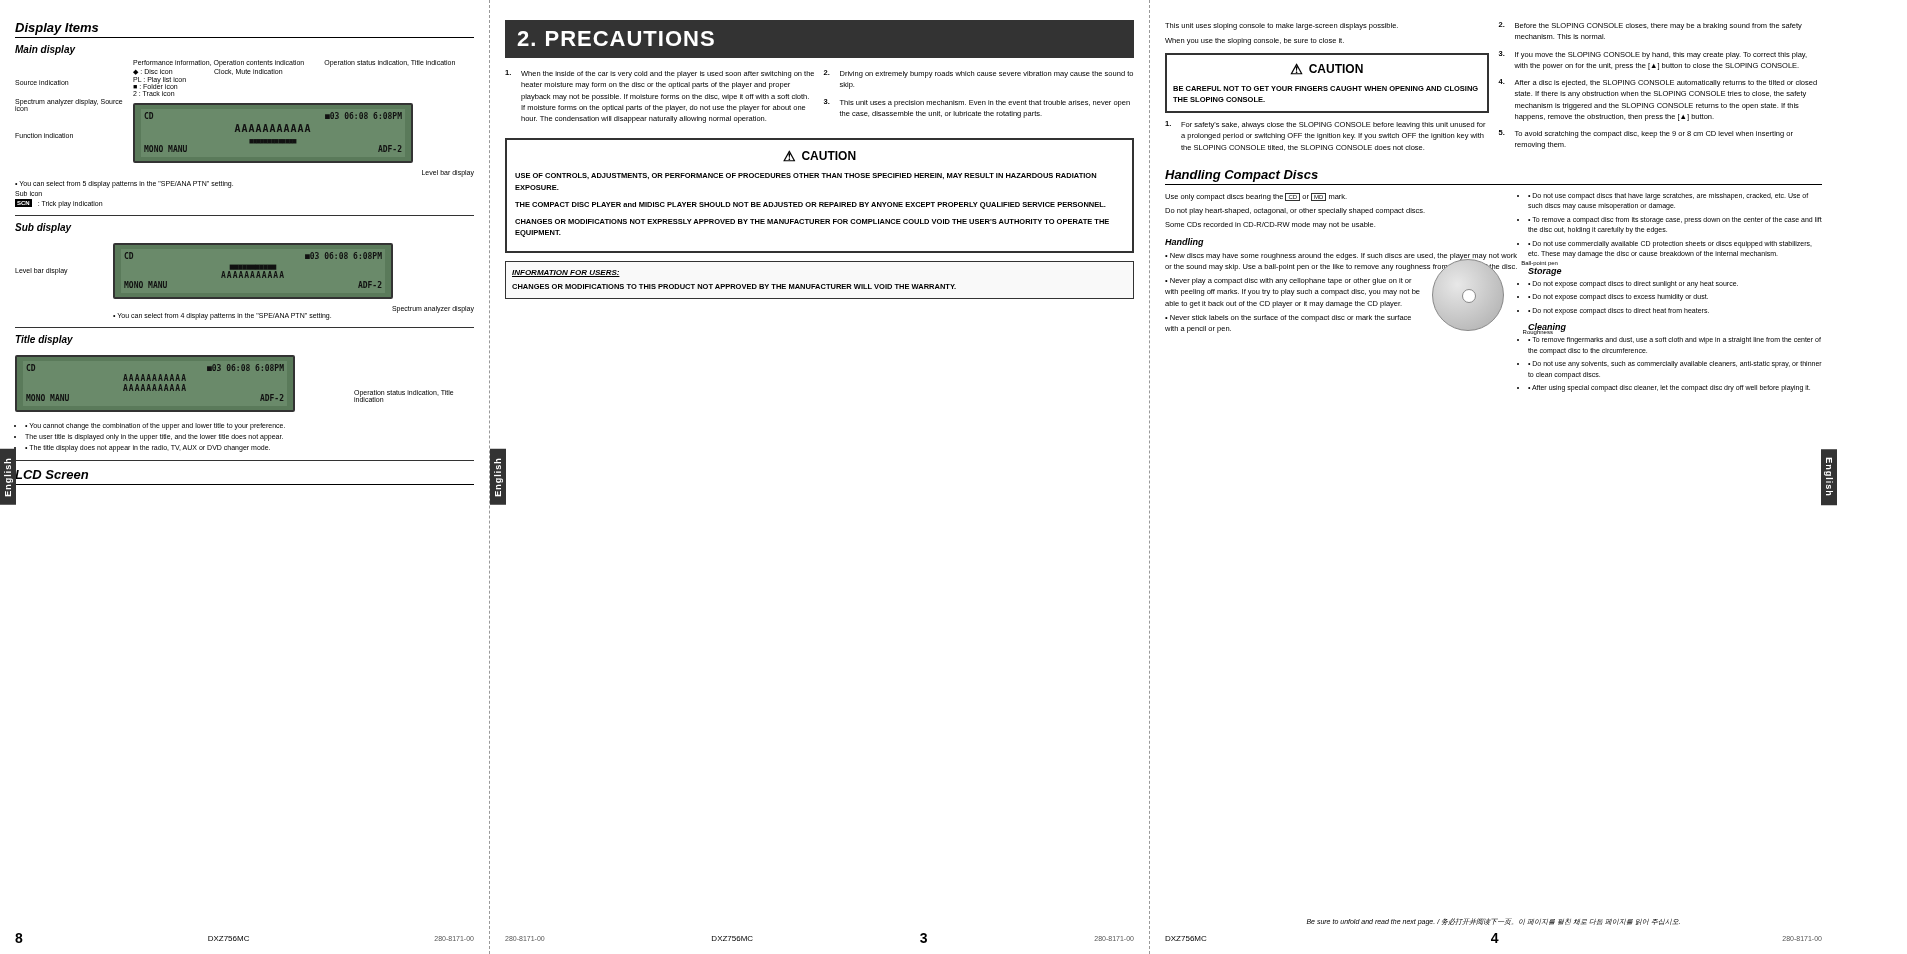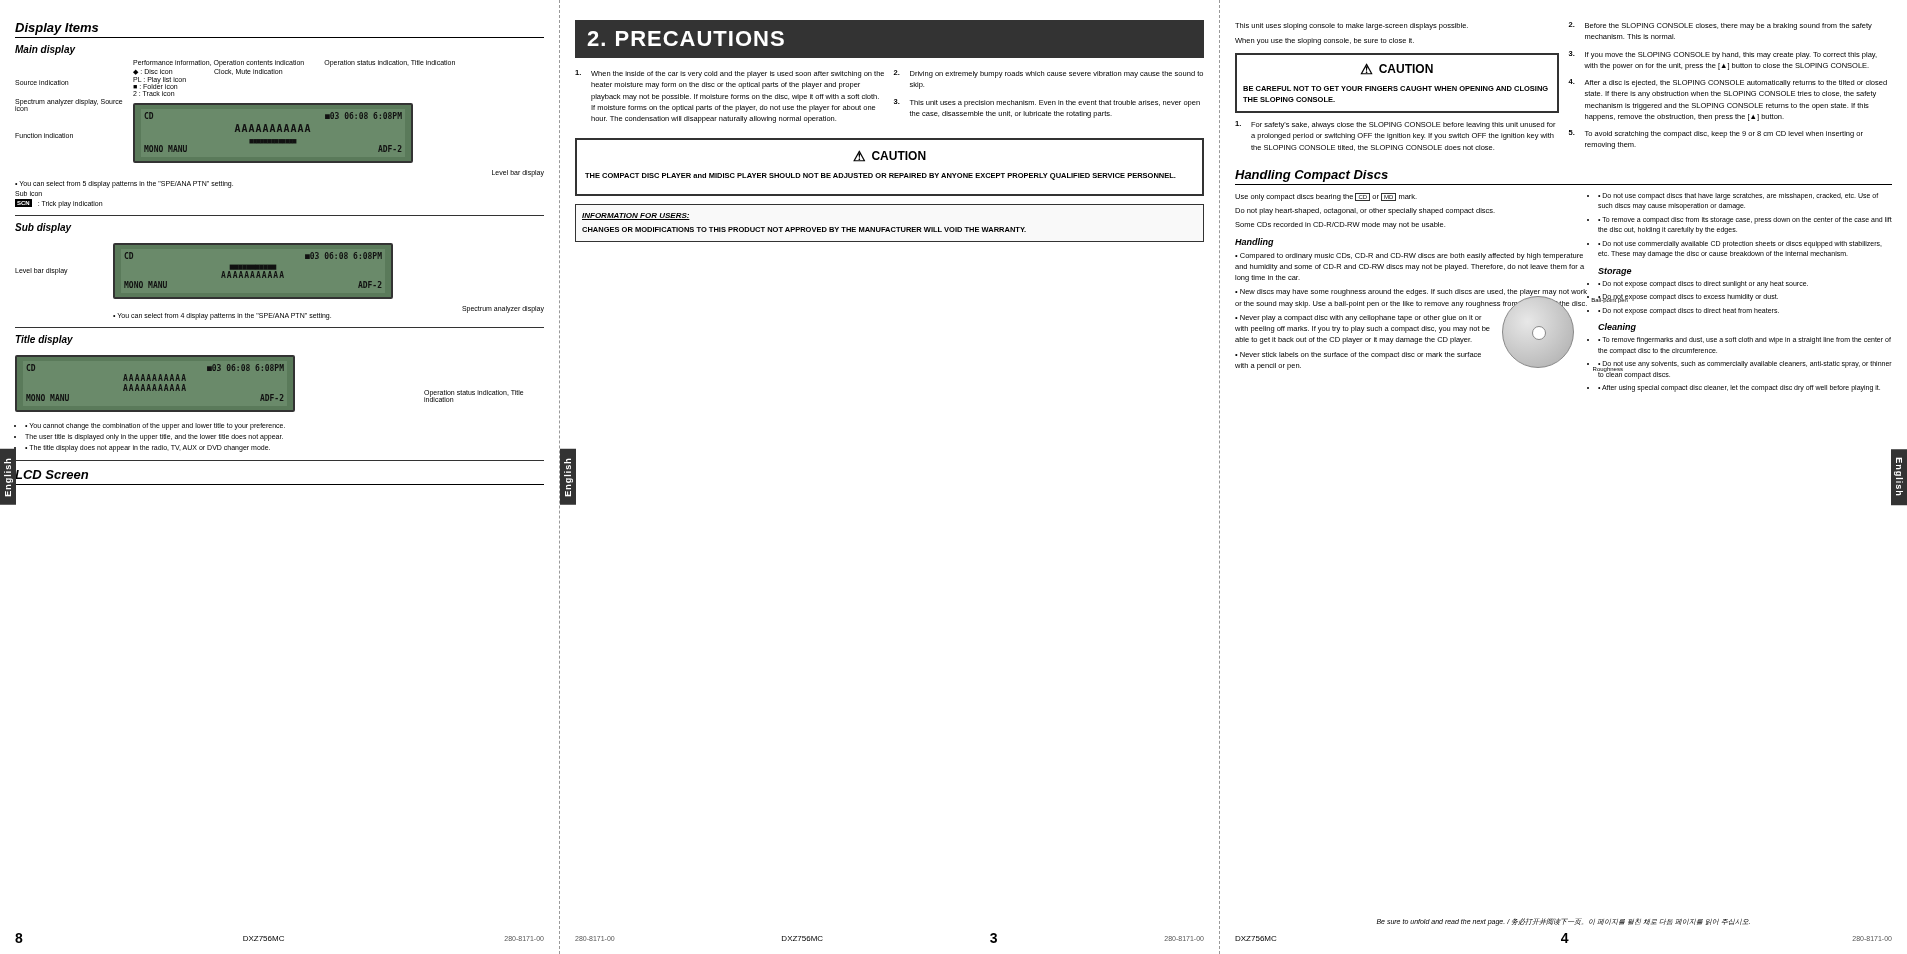--- a/index.html
+++ b/index.html
@@ -8,21 +8,21 @@
       font-size: 8px;
       background: #fff;
       width: 1907px;
       min-height: 954px;
       display: flex;
       flex-direction: row;
     }
 
     
     .page-left {
-      width: 560px;
+      width: 490px;
       padding: 20px 15px 15px 15px;
       border-right: 1px dashed #999;
       position: relative;
     }
     .page-center {
       width: 660px;
       padding: 20px 15px 15px 15px;
       border-right: 1px dashed #999;
       position: relative;
     }
@@ -433,21 +433,23 @@
         <span class="num-text">This unit uses a precision mechanism. Even in the event that trouble arises, never open the case, disassemble the unit, or lubricate the rotating parts.</span>
       </div>
     </div>
   </div>
 
   <div class="caution-box">
     <div class="caution-title">
       <span class="caution-triangle">⚠</span>
       <span>CAUTION</span>
     </div>
+    <div class="caution-text">USE OF CONTROLS, ADJUSTMENTS, OR PERFORMANCE OF PROCEDURES OTHER THAN THOSE SPECIFIED HEREIN, MAY RESULT IN HAZARDOUS RADIATION EXPOSURE.</div>
     <div class="caution-text" style="margin-top:6px;">THE COMPACT DISC PLAYER and MIDISC PLAYER SHOULD NOT BE ADJUSTED OR REPAIRED BY ANYONE EXCEPT PROPERLY QUALIFIED SERVICE PERSONNEL.</div>
+    <div class="caution-text" style="margin-top:6px;">CHANGES OR MODIFICATIONS NOT EXPRESSLY APPROVED BY THE MANUFACTURER FOR COMPLIANCE COULD VOID THE USER'S AUTHORITY TO OPERATE THE EQUIPMENT.</div>
   </div>
 
   <div class="info-box">
     <div class="info-title">INFORMATION FOR USERS:</div>
     <div class="info-text">CHANGES OR MODIFICATIONS TO THIS PRODUCT NOT APPROVED BY THE MANUFACTURER WILL VOID THE WARRANTY.</div>
   </div>
 
   <div class="page-footer">
     <span style="font-size:7px; color:#555;">280-8171-00</span>
     <span style="font-size:8px;">DXZ756MC</span>
@@ -508,21 +510,20 @@
 
       <div style="flex:1.2;">
         <p style="font-size:7.5px; line-height:1.5; margin-bottom:3px;">
           Use only compact discs bearing the <span style="border:1px solid #333; font-size:6px; padding:0 2px;">CD</span> or <span style="border:1px solid #333; font-size:6px; padding:0 2px;">MD</span> mark.
         </p>
         <p style="font-size:7.5px; line-height:1.5; margin-bottom:3px;">Do not play heart-shaped, octagonal, or other specially shaped compact discs.</p>
         <p style="font-size:7.5px; line-height:1.5; margin-bottom:6px;">Some CDs recorded in CD-R/CD-RW mode may not be usable.</p>
 
         <div class="handling-sub">Handling</div>
 
-        <p style="font-size:7.5px; line-height:1.5; margin-bottom:3px;">• Compared to ordinary music CDs, CD-R and CD-RW discs are both easily affected by high temperature and humidity and some of CD-R and CD-RW discs may not be played. Therefore, do not leave them for a long time in the car.</p>
 
         <div style="position:relative;">
           <div style="font-size:7.5px; line-height:1.5;">
             <p>• New discs may have some roughness around the edges. If such discs are used, the player may not work or the sound may skip. Use a ball-point pen or the like to remove any roughness from the edge of the disc.</p>
           </div>
 
           <div style="float:right; margin-left:6px; margin-top:-20px;">
             <div style="position:relative; width:90px; height:90px;">
               <div class="disc-circle">
                 <div class="disc-hole"></div>

